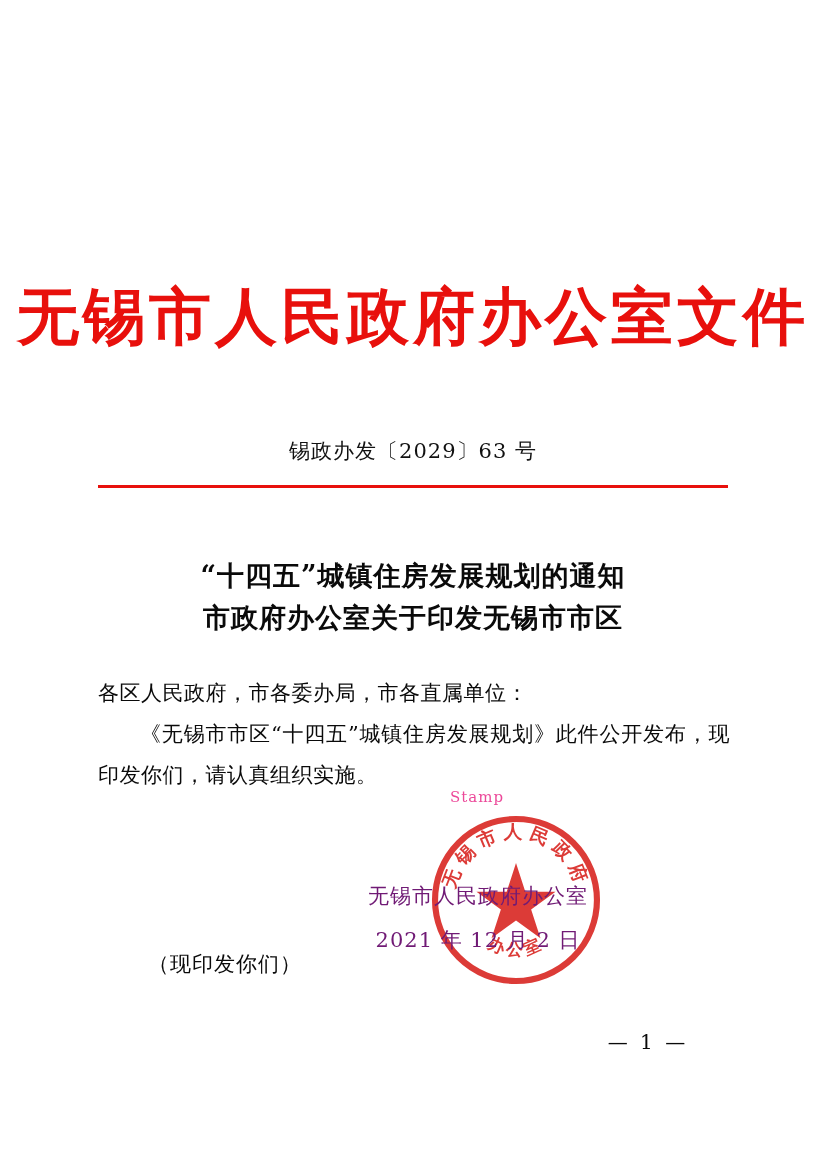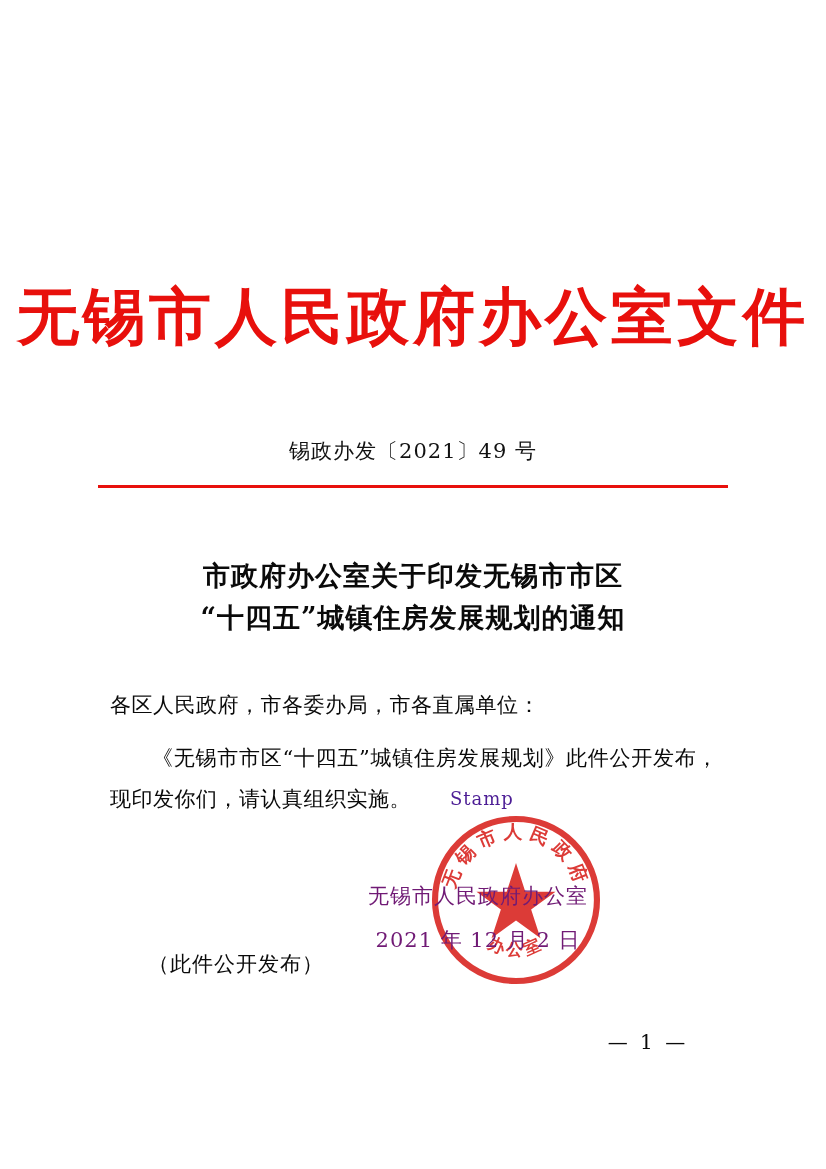--- a/index.html
+++ b/index.html
@@ -82,21 +82,21 @@
     left: 98px;
     width: 632px;
     font-size: 21px;
     line-height: 41px;
     color: #0a0a0a;
     letter-spacing: 0.5px;
     text-align: justify;
     font-family: "DejaVu Serif", "Liberation Serif", serif;
   }
   .body-block p {
-    margin: 12px;
+    margin: 0;
   }
   .indent {
     text-indent: 2em;
   }
 
   
   .signature {
     position: absolute;
     top: 874px;
     left: 0;
@@ -123,22 +123,22 @@
     top: 800px;
     left: 428px;
     width: 180px;
     height: 180px;
     pointer-events: none;
   }
   .stamp-label {
     position: absolute;
     top: -12px;
     left: 22px;
-    font-size: 18px;
-    color: #4c1d95;
+    font-size: 15px;
+    color: #ec4899;
     font-family: "DejaVu Serif", "Liberation Serif", serif;
     letter-spacing: 1px;
   }
   .stamp-svg {
     position: absolute;
     top: 12px;
     left: 0;
     width: 176px;
     height: 176px;
     opacity: 0.88;
@@ -170,27 +170,27 @@
     font-family: "DejaVu Serif", "Liberation Serif", serif;
   }
 </style>
 </head>
 <body>
 
 <div class="page">
 
   <div class="masthead">无锡市人民政府办公室文件</div>
 
-  <div class="doc-number">锡政办发〔2021〕49 号</div>
+  <div class="doc-number">锡政办发〔2029〕63 号</div>
 
   <div class="red-rule"></div>
 
   <div class="doc-title">
+    <span class="line">“十四五”城镇住房发展规划的通知</span>
     <span class="line">市政府办公室关于印发无锡市市区</span>
-    <span class="line">“十四五”城镇住房发展规划的通知</span>
   </div>
 
   <div class="body-block">
     <p>各区人民政府，市各委办局，市各直属单位：</p>
     <p class="indent">《无锡市市区“十四五”城镇住房发展规划》此件公开发布，现印发你们，请认真组织实施。</p>
   </div>
 
   <div class="stamp-wrap">
     <div class="stamp-label">Stamp</div>
     <svg class="stamp-svg" viewBox="0 0 200 200">
@@ -207,17 +207,17 @@
         <textPath href="#arcBottom" startOffset="50%" text-anchor="middle">办公室</textPath>
       </text>
     </svg>
   </div>
 
   <div class="signature">
     <span class="sig-org">无锡市人民政府办公室</span>
     <span class="sig-date">2021 年 12 月 2 日</span>
   </div>
 
-  <div class="release-note">（此件公开发布）</div>
+  <div class="release-note">（现印发你们）</div>
 
   <div class="page-number">— 1 —</div>
 
 </div>
 
 </body></html>

